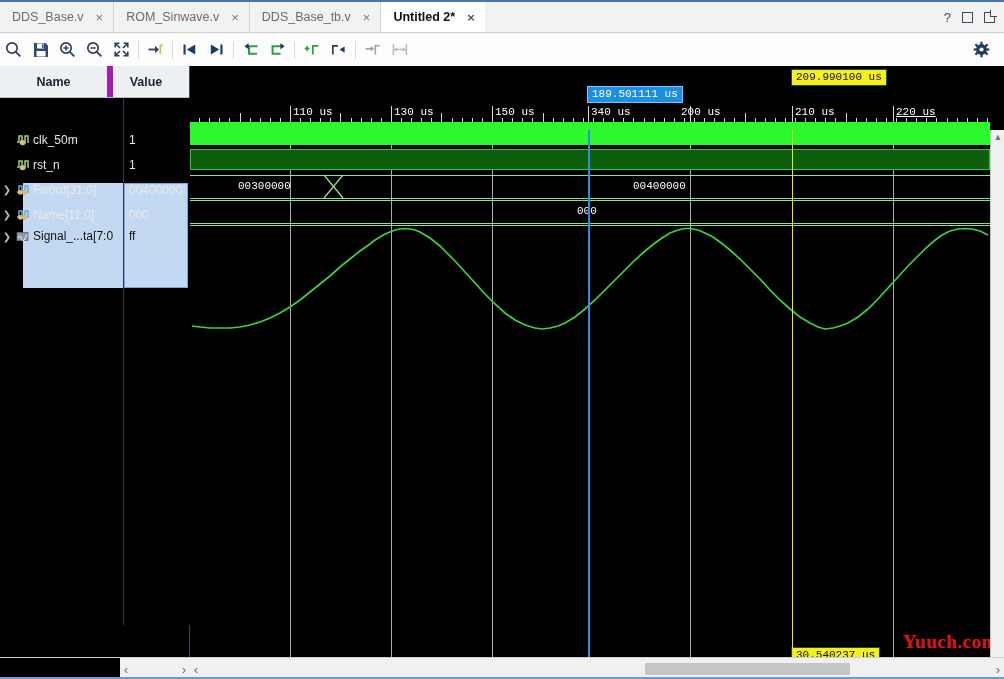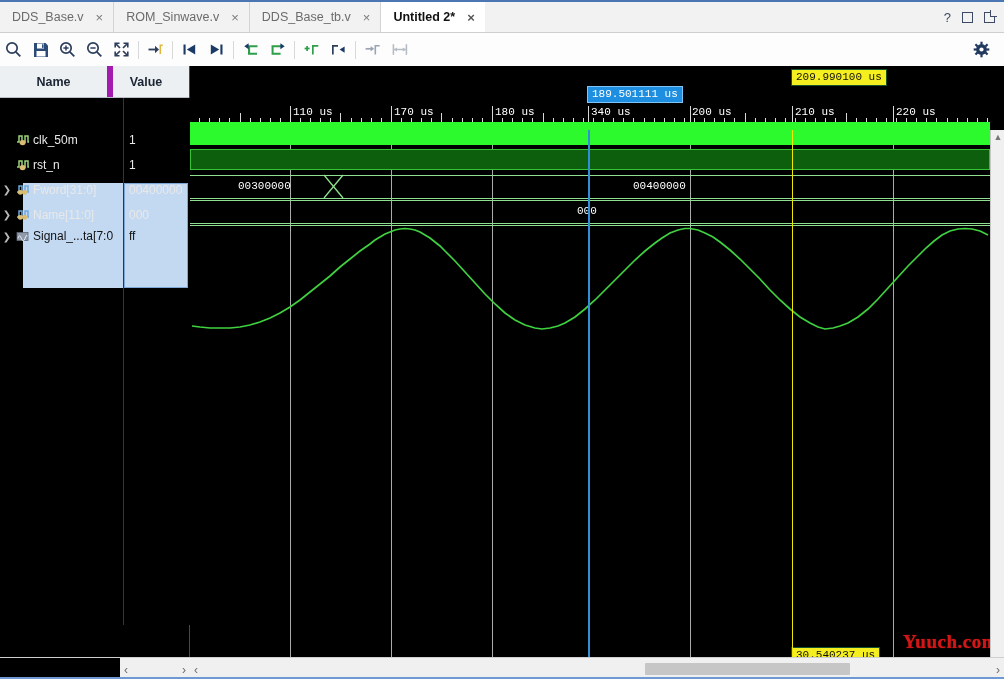--- a/index.html
+++ b/index.html
@@ -391,31 +391,31 @@
       </div>
     </div>
 
     <div id="wavepanel">
       <div id="waveinner">
 
         <div id="ruler">
           <div class="rtmajor" style="left:100px;"></div>
           <div class="rtlabel" style="left:100px;">110 us</div>
           <div class="rtmajor" style="left:201px;"></div>
-          <div class="rtlabel" style="left:201px;">170 us</div>
+          <div class="rtlabel" style="left:201px;">130 us</div>
           <div class="rtmajor" style="left:302px;"></div>
-          <div class="rtlabel" style="left:302px;">180 us</div>
+          <div class="rtlabel" style="left:302px;">150 us</div>
           <div class="rtmajor" style="left:398px;"></div>
           <div class="rtlabel" style="left:398px;">340 us</div>
           <div class="rtmajor" style="left:500px;"></div>
-          <div class="rtlabel" style="left:499px;">200 us</div>
+          <div class="rtlabel" style="left:488px;">200 us</div>
           <div class="rtmajor" style="left:602px;"></div>
           <div class="rtlabel" style="left:602px;">210 us</div>
           <div class="rtmajor" style="left:703px;"></div>
-          <div class="rtlabel" style="left:703px;">220 us</div>
+          <div class="rtlabel" style="left:703px;text-decoration:underline;">220 us</div>
           <div id="rminor">
               <div class="rtminor" style="left: 9px;"></div>
               <div class="rtminor" style="left: 19px;"></div>
               <div class="rtminor" style="left: 29px;"></div>
               <div class="rtminor" style="left: 39px;"></div>
               <div class="rtmid" style="left: 50px;"></div>
               <div class="rtminor" style="left: 60px;"></div>
               <div class="rtminor" style="left: 70px;"></div>
               <div class="rtminor" style="left: 80px;"></div>
               <div class="rtminor" style="left: 90px;"></div>

